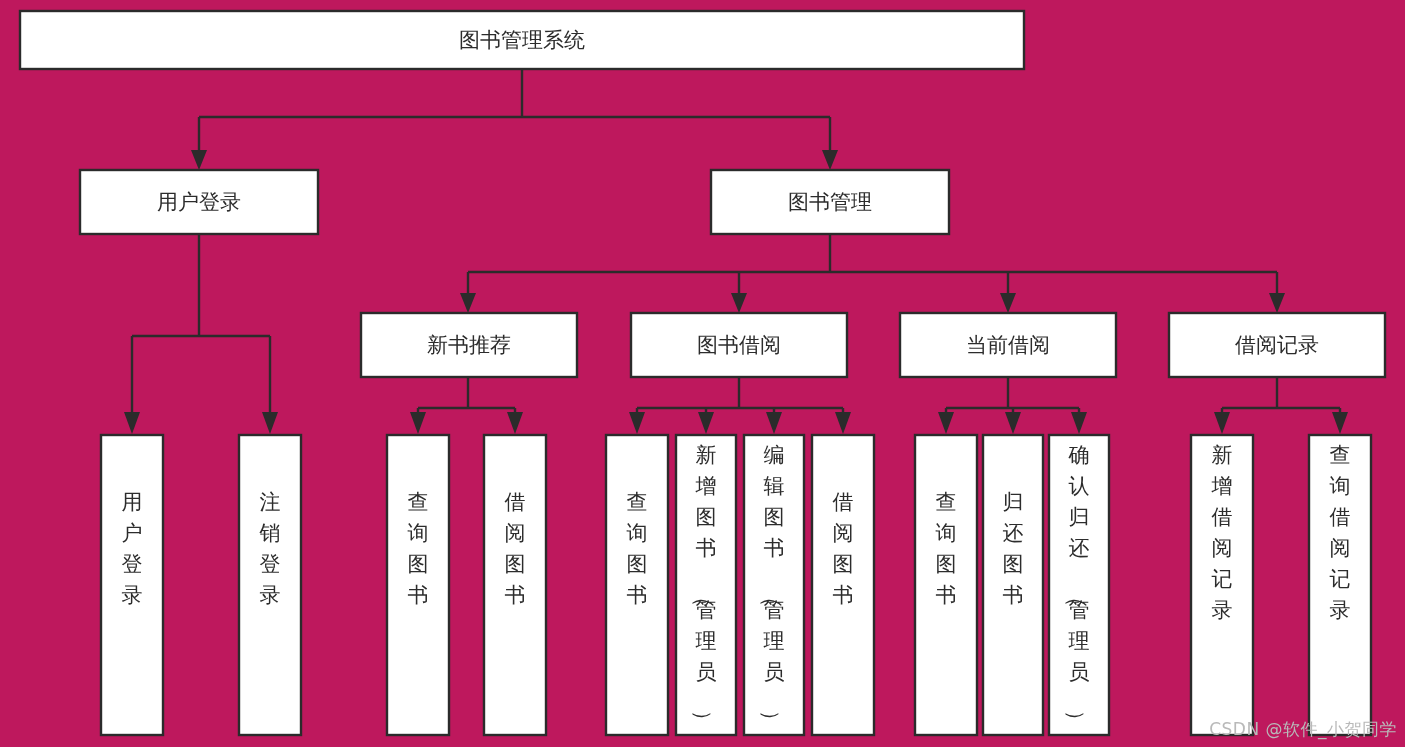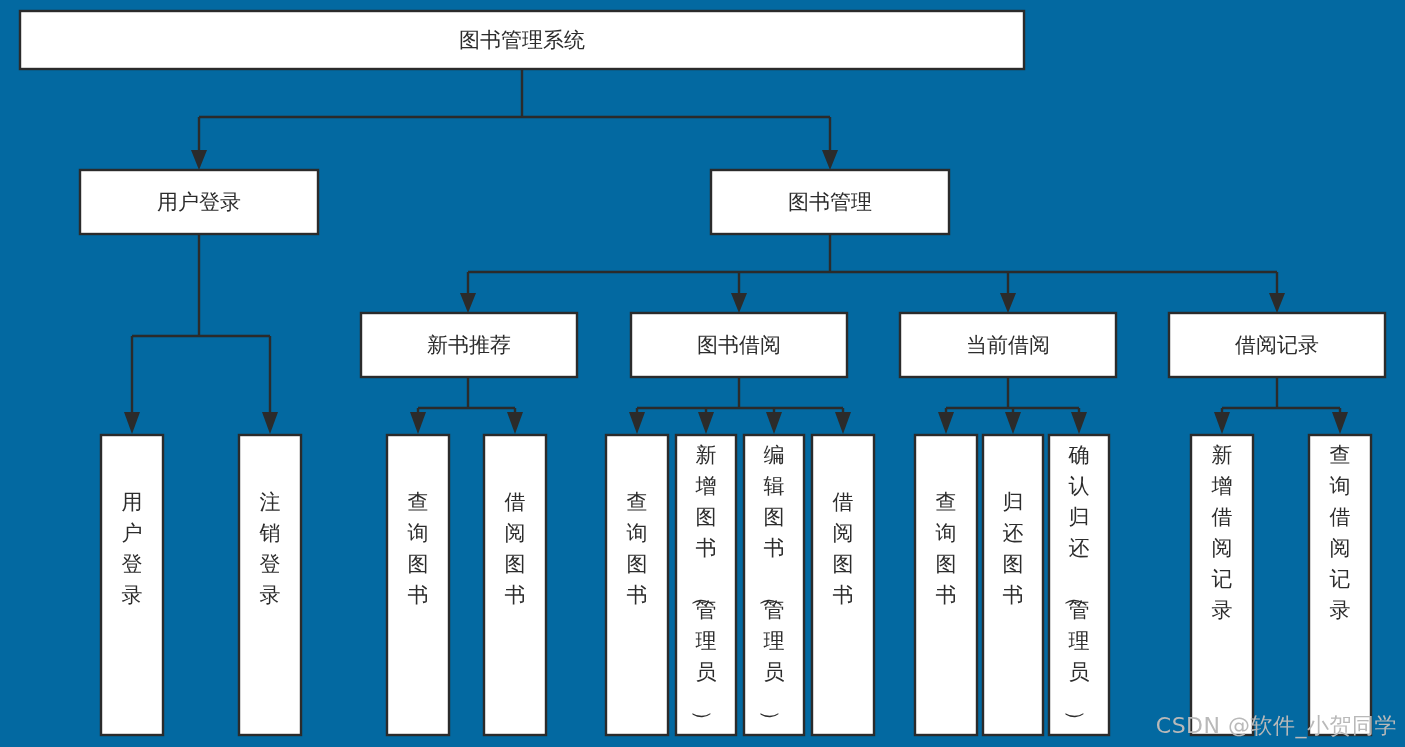--- a/index.html
+++ b/index.html
@@ -10,21 +10,21 @@
   body {
     width: 1405px;
     height: 747px;
     font-family: "DejaVu Sans", "Liberation Sans", sans-serif;
     overflow: hidden;
   }
   #diagram-root {
     position: relative;
     width: 1405px;
     height: 747px;
-    background: #0369a1;
+    background: #be185d;
   }
   svg#flow {
     position: absolute;
     left: 0;
     top: 0;
     width: 1405px;
     height: 747px;
     display: block;
   }
   .node-rect {
@@ -53,21 +53,21 @@
     fill: #2c2c2c;
     font-family: "DejaVu Sans", "Liberation Sans", sans-serif;
     font-size: 21px;
     text-anchor: middle;
   }
   .watermark {
     position: absolute;
     right: 8px;
     bottom: 6px;
     color: #b9b9b9;
-    font-size: 22px;
+    font-size: 17px;
     font-family: "DejaVu Sans", "Liberation Sans", sans-serif;
     letter-spacing: 0.5px;
     white-space: nowrap;
     user-select: none;
   }
 </style>
 </head>
 <body>
 
 <div id="diagram-root">

